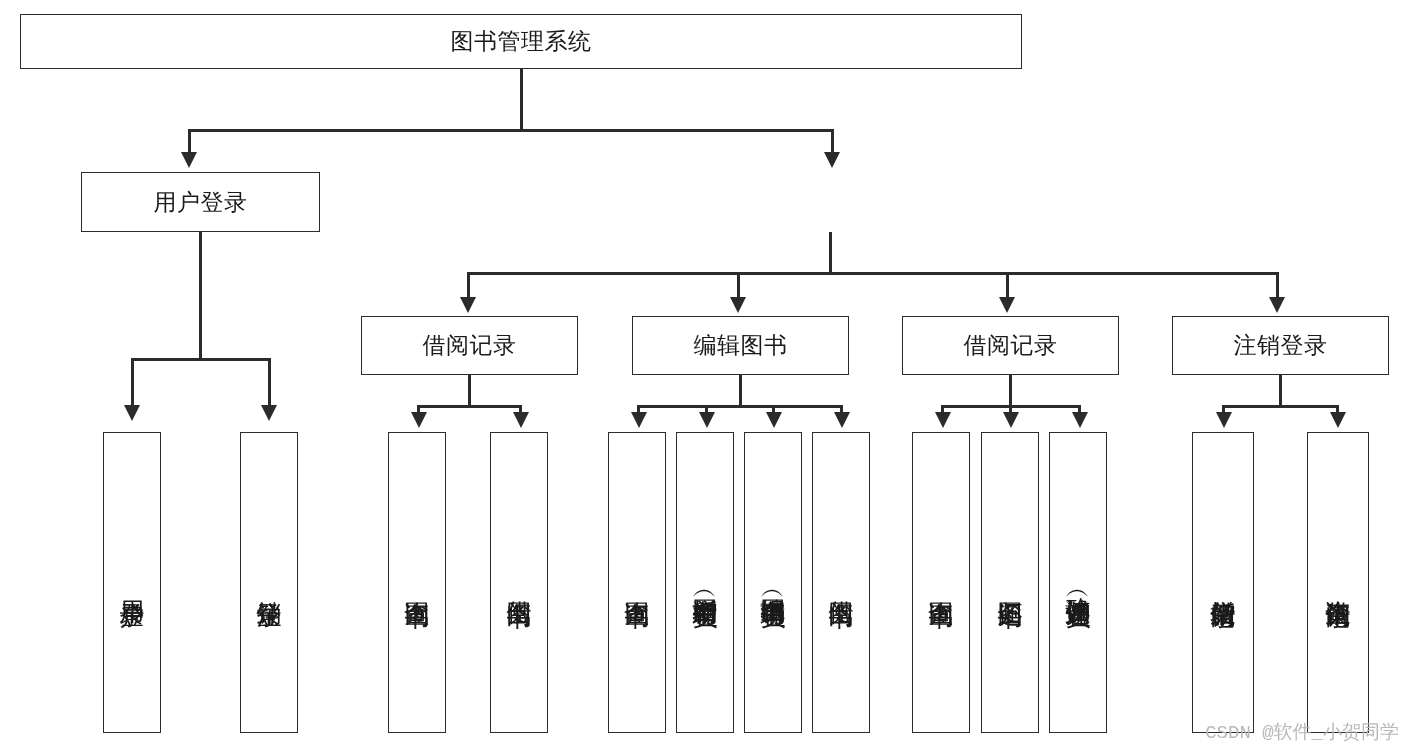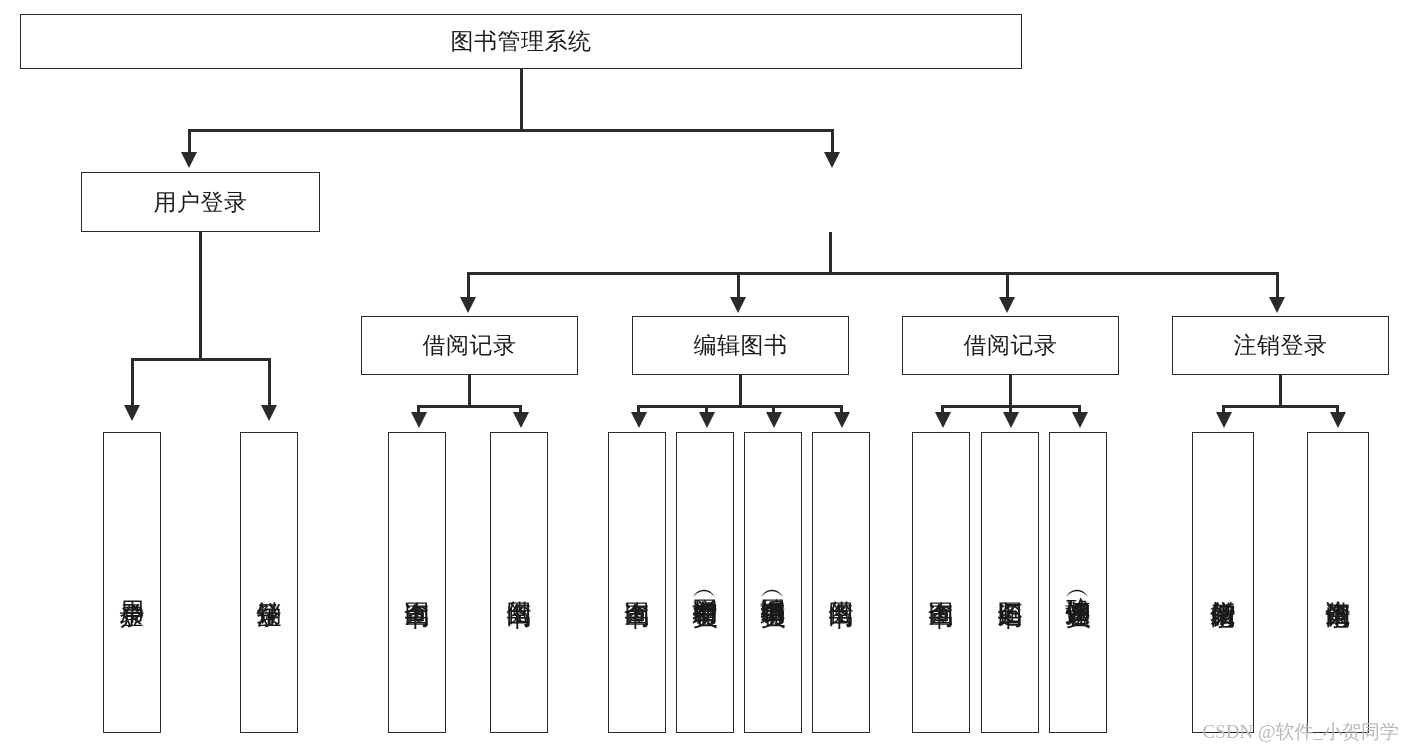--- a/index.html
+++ b/index.html
@@ -66,21 +66,21 @@
     border-top: 16px solid #2b2b2b;
   }
   
   #watermark {
     position: absolute;
     right: 6px;
     bottom: 2px;
     font-size: 19px;
     color: #b9b9b9;
     white-space: nowrap;
-    font-family: Liberation Serif, serif;
+    font-family: Liberation Mono, monospace;
   }
 </style>
 </head>
 <body>
 
 <div id="canvas">
 
   <div class="node h" style="left: 20px; top: 14px; width: 1002px; height: 55px; border-color: rgb(43, 43, 43); background: rgb(255, 255, 255); color: rgb(26, 26, 26);">
     <span>图书管理系统</span>
   </div>

